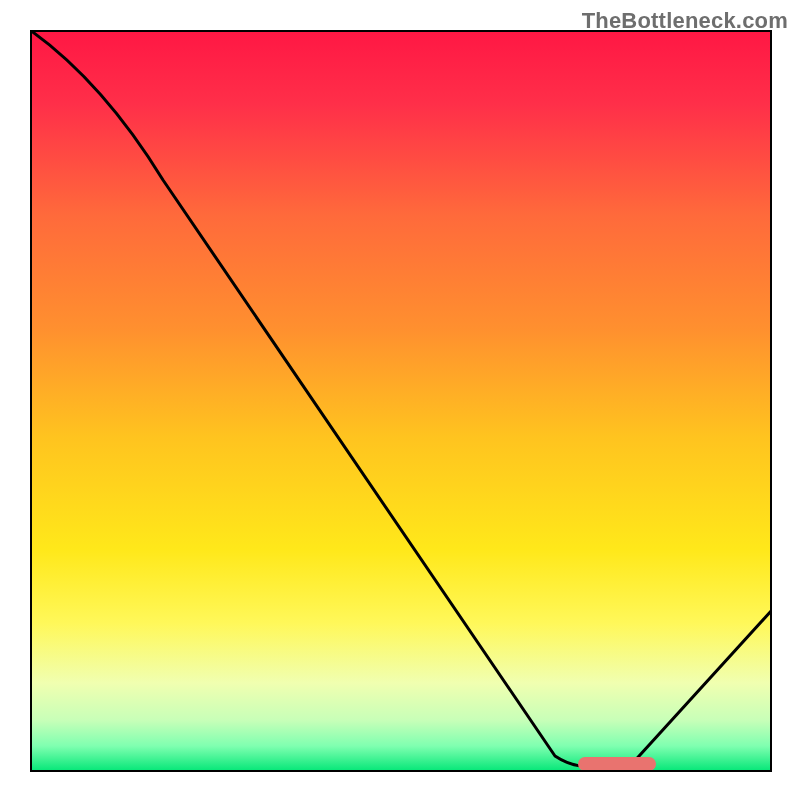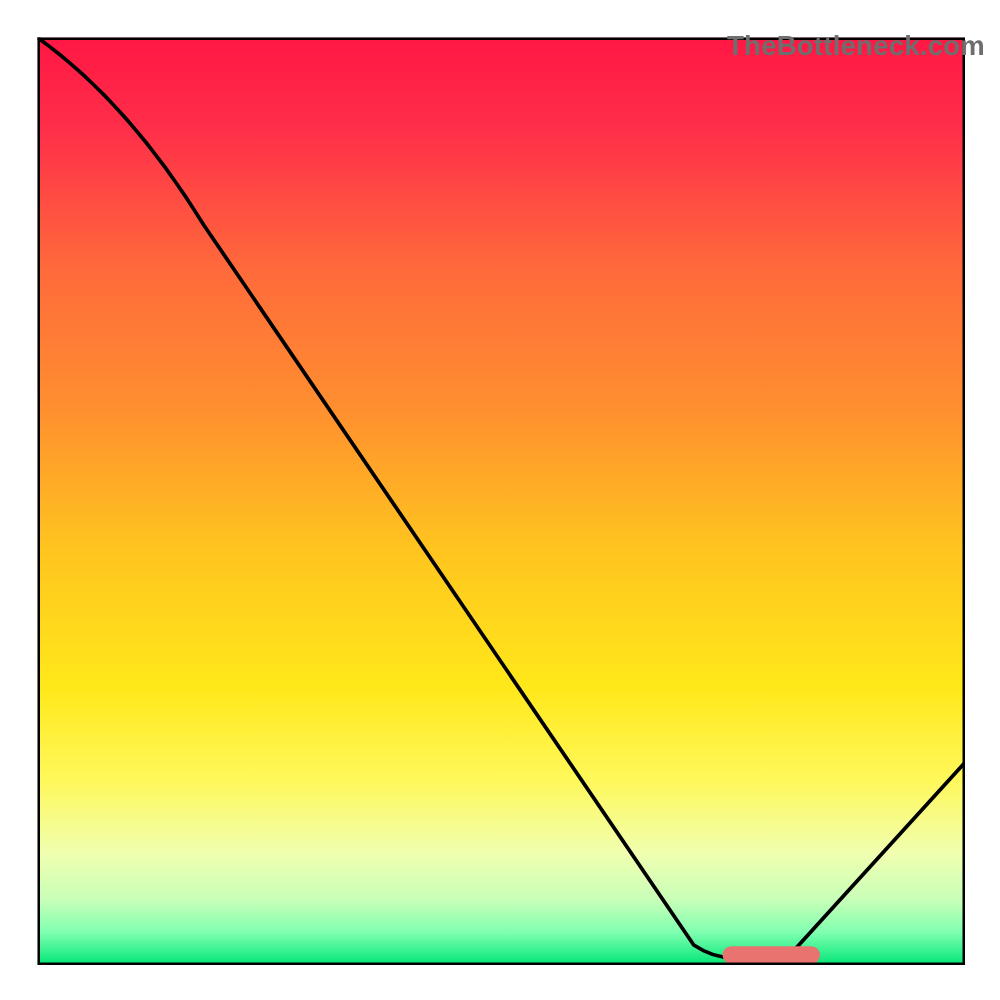--- a/index.html
+++ b/index.html
@@ -11,21 +11,21 @@
     font-family: Arial, Helvetica, sans-serif;
     overflow: hidden;
   }
   .container {
     position: relative;
     width: 800px;
     height: 800px;
   }
   .watermark {
     position: absolute;
-    top: 24px;
+    top: 8px;
     right: 12px;
     font-size: 22px;
     font-weight: bold;
     color: #6e6e6e;
     letter-spacing: 0.2px;
     z-index: 10;
   }
   .plot-area {
     position: absolute;
     left: 30px;

